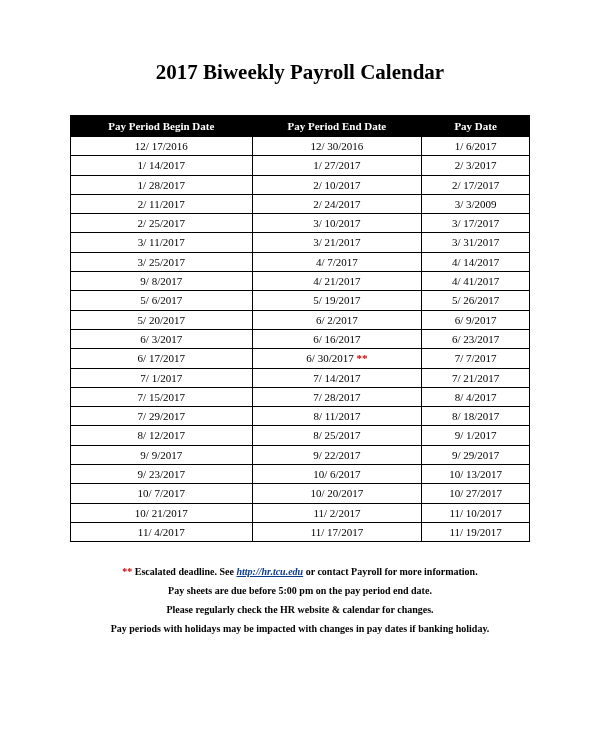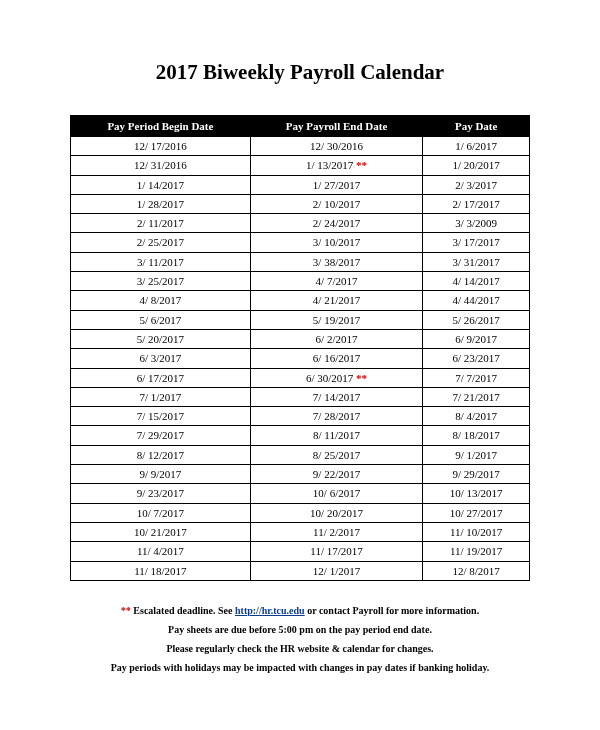--- a/index.html
+++ b/index.html
@@ -53,46 +53,42 @@
     font-weight: bold;
     text-align: center;
     line-height: 1.9;
   }
   .footnotes .stars {
     color: #c00;
   }
   .footnotes a {
     color: #0a3b8c;
     text-decoration: underline;
+    font-style: italic;
   }
 </style>
 </head>
 <body>
 
 <div class="page">
   <div class="title">2017 Biweekly Payroll Calendar</div>
 
   <table>
     <thead>
       <tr>
         <th>Pay Period Begin Date</th>
-        <th>Pay Payroll End Date</th>
+        <th>Pay Period End Date</th>
         <th>Pay Date</th>
       </tr>
     </thead>
     <tbody id="table-body">
         <tr>
           <td>12/ 17/2016</td>
           <td><span>12/ 30/2016</span></td>
           <td>1/ 6/2017</td>
-        </tr>
-        <tr>
-          <td>12/ 31/2016</td>
-          <td><span>1/ 13/2017</span> <span class="marker">**</span></td>
-          <td>1/ 20/2017</td>
         </tr>
         <tr>
           <td>1/ 14/2017</td>
           <td><span>1/ 27/2017</span></td>
           <td>2/ 3/2017</td>
         </tr>
         <tr>
           <td>1/ 28/2017</td>
           <td><span>2/ 10/2017</span></td>
           <td>2/ 17/2017</td>
@@ -102,32 +98,32 @@
           <td><span>2/ 24/2017</span></td>
           <td>3/ 3/2009</td>
         </tr>
         <tr>
           <td>2/ 25/2017</td>
           <td><span>3/ 10/2017</span></td>
           <td>3/ 17/2017</td>
         </tr>
         <tr>
           <td>3/ 11/2017</td>
-          <td><span>3/ 38/2017</span></td>
+          <td><span>3/ 21/2017</span></td>
           <td>3/ 31/2017</td>
         </tr>
         <tr>
           <td>3/ 25/2017</td>
           <td><span>4/ 7/2017</span></td>
           <td>4/ 14/2017</td>
         </tr>
         <tr>
-          <td>4/ 8/2017</td>
+          <td>9/ 8/2017</td>
           <td><span>4/ 21/2017</span></td>
-          <td>4/ 44/2017</td>
+          <td>4/ 41/2017</td>
         </tr>
         <tr>
           <td>5/ 6/2017</td>
           <td><span>5/ 19/2017</span></td>
           <td>5/ 26/2017</td>
         </tr>
         <tr>
           <td>5/ 20/2017</td>
           <td><span>6/ 2/2017</span></td>
           <td>6/ 9/2017</td>
@@ -180,25 +176,20 @@
         <tr>
           <td>10/ 21/2017</td>
           <td><span>11/ 2/2017</span></td>
           <td>11/ 10/2017</td>
         </tr>
         <tr>
           <td>11/ 4/2017</td>
           <td><span>11/ 17/2017</span></td>
           <td>11/ 19/2017</td>
         </tr>
-        <tr>
-          <td>11/ 18/2017</td>
-          <td><span>12/ 1/2017</span></td>
-          <td>12/ 8/2017</td>
-        </tr>
       </tbody>
   </table>
 
   <div class="footnotes">
     <div>
       <span class="stars">**</span><span> Escalated deadline. See </span><a href="#">http://hr.tcu.edu</a><span> or contact Payroll for more information.</span>
     </div>
     <div>Pay sheets are due before 5:00 pm on the pay period end date.</div>
     <div>Please regularly check the HR website &amp; calendar for changes.</div>
     <div>Pay periods with holidays may be impacted with changes in pay dates if banking holiday.</div>

